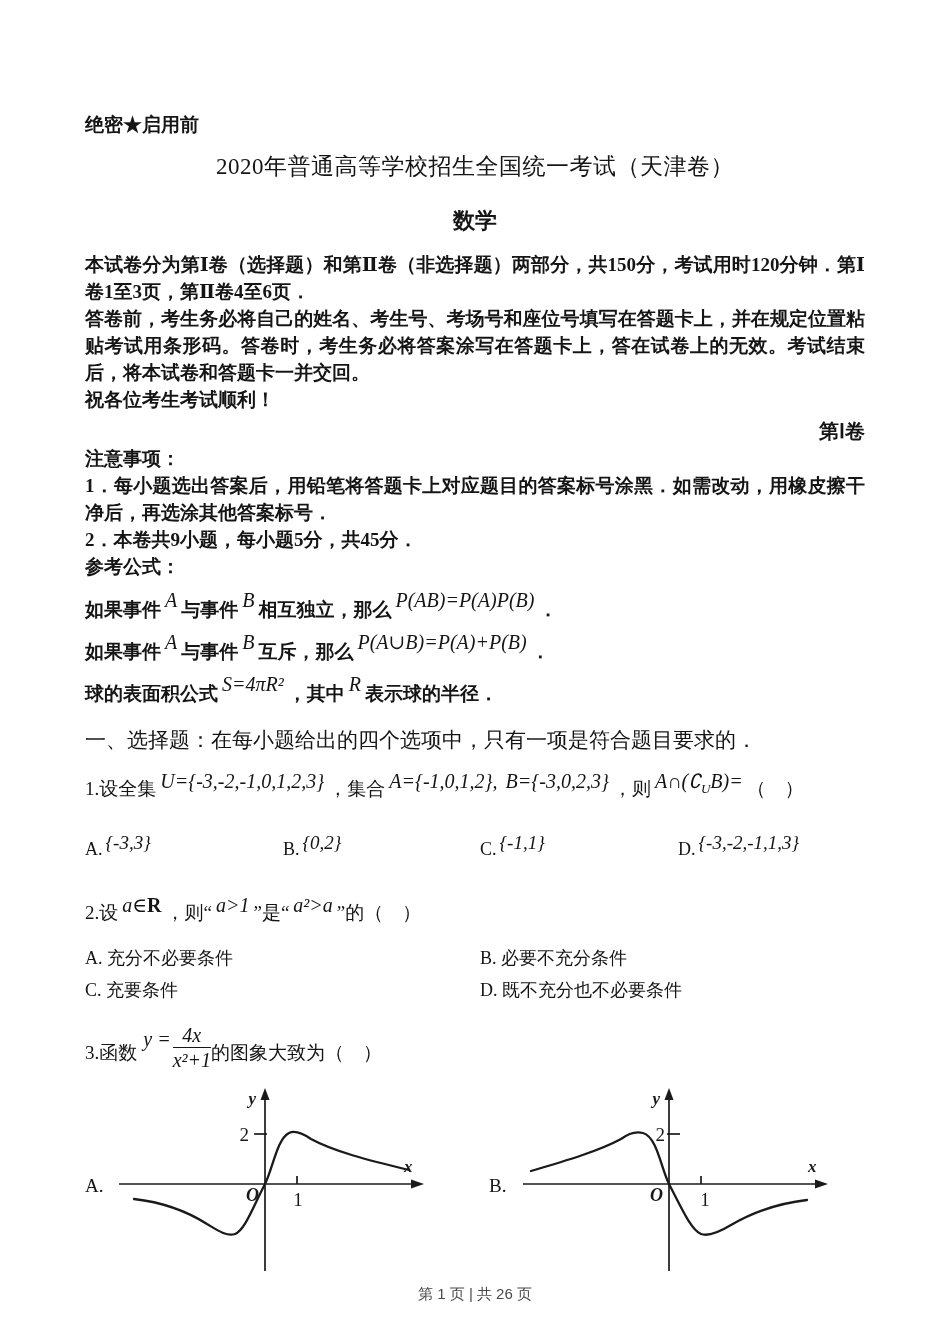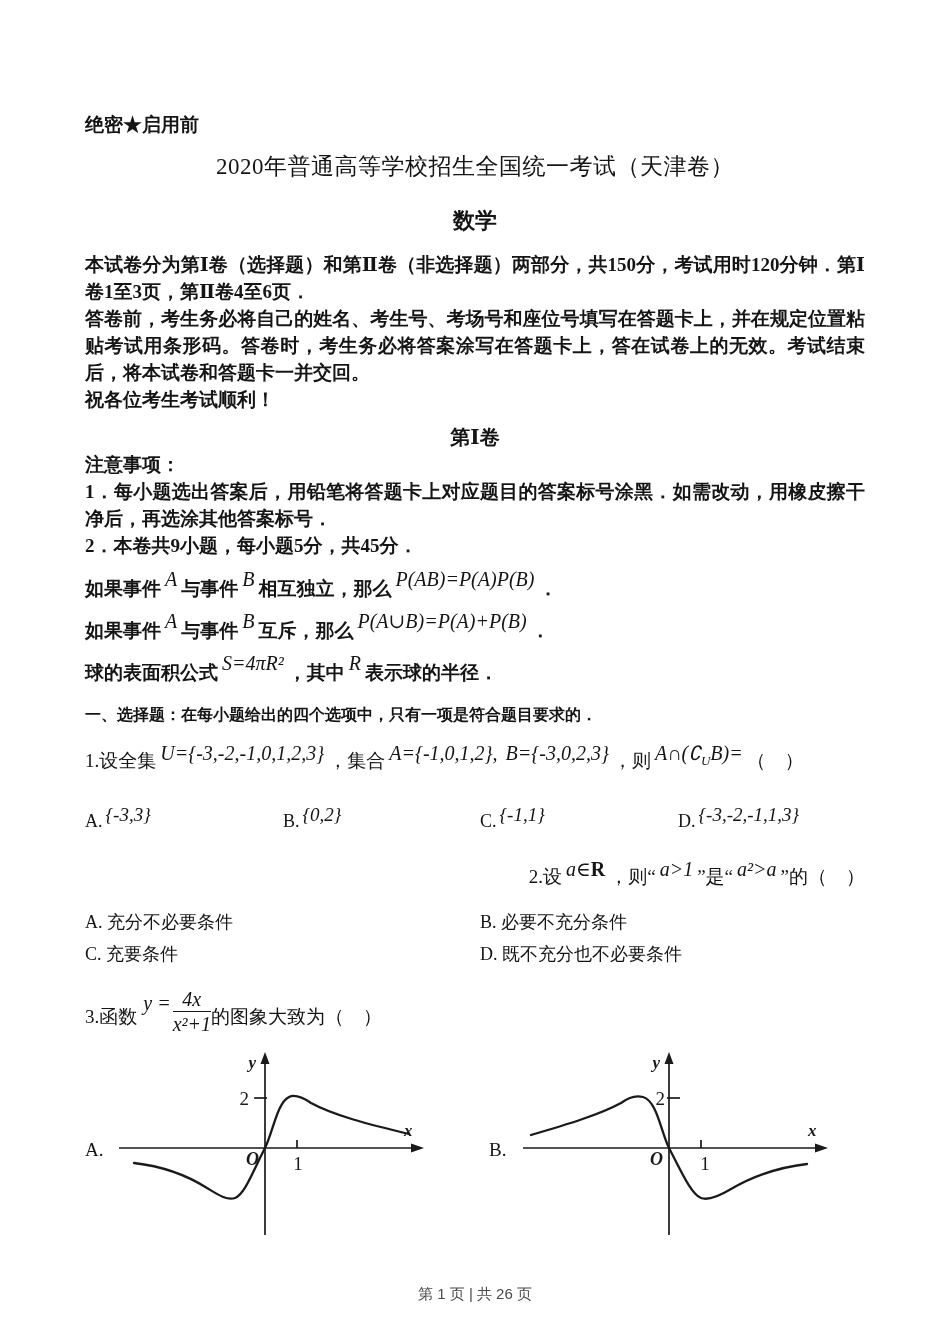--- a/index.html
+++ b/index.html
@@ -7,37 +7,37 @@
   body {
     width:950px; height:1344px; position:relative; overflow:hidden;
     font-family:"Liberation Serif","DejaVu Serif",serif;
     color:#151515;
   }
   .doc { padding:112px 85px 0 85px; }
   .classification { font-size:19px; font-weight:700; }
   .title { margin-top:13px; text-align:center; font-size:23px; font-weight:400; letter-spacing:0.5px; }
   .subject { margin-top:24px; text-align:center; font-size:22px; font-weight:700; }
   .intro { margin-top:15px; font-size:19px; line-height:27px; font-weight:700; text-align:justify; }
-  .vol-title { margin-top:11px; text-align:center; font-size:20px; font-weight:700; }
+  .vol-title { margin-top:5px; text-align:right; font-size:20px; font-weight:700;font-family:Liberation Serif, serif; }
   .notice { font-size:19px; line-height:27px; font-weight:700; text-align:justify; }
   .formula-line { padding-top:17px; font-size:19px; font-weight:700; line-height:24px; }
   .m {
     font-family:"Liberation Serif","DejaVu Serif",serif; font-style:italic; font-weight:400;
     font-size:20px; position:relative; top:-9px; margin:0 4px;
   }
   .m .up { font-style:normal; }
-  .choice-head { margin-top:20px; font-size:16px; font-weight:700; }
+  .choice-head { margin-top:20px; font-size:21px; font-weight:400; }
   .q-line { font-size:19px; font-weight:400; }
   .q1-line { margin-top:12px; padding-top:10px; }
   .q-line .m { font-size:20px; top:-7px; }
   sub.cu { font-size:13px; font-style:italic; }
   .q1-options { margin-top:34px; display:grid; grid-template-columns:198px 197px 198px 1fr; font-size:18px; }
   .q1-options .opt-label { font-size:18px; }
   .opt .m { font-size:19px; top:-6px; margin-left:3px; }
-  .q2-line { margin-top:24px; padding-top:8px;text-align:right; }
+  .q2-line { margin-top:32px; padding-top:8px; }
   .q2-options { margin-top:20px; display:grid; grid-template-columns:395px 1fr; row-gap:8px; font-size:18px; font-weight:400; }
   .q3-line { margin-top:18px; padding-top:4px; }
   .frac {
     display:inline-block; text-align:center; vertical-align:-8px;
     font-family:"Liberation Serif","DejaVu Serif",serif; font-style:italic; font-size:20px; line-height:1.1;
   }
   .frac .num { display:block; border-bottom:1.6px solid #151515; padding:0 5px 1px 5px; }
   .frac .den { display:block; padding-top:1px; }
   .yeq {
     font-family:"Liberation Serif","DejaVu Serif",serif; font-style:italic; font-size:20px;
@@ -74,20 +74,21 @@
     <p>答卷前，考生务必将自己的姓名、考生号、考场号和座位号填写在答题卡上，并在规定位置粘贴考试用条形码。答卷时，考生务必将答案涂写在答题卡上，答在试卷上的无效。考试结束后，将本试卷和答题卡一并交回。</p>
     <p>祝各位考生考试顺利！</p>
   </div>
 
   <div class="vol-title">第Ⅰ卷</div>
 
   <div class="notice">
     <p>注意事项：</p>
     <p>1．每小题选出答案后，用铅笔将答题卡上对应题目的答案标号涂黑．如需改动，用橡皮擦干净后，再选涂其他答案标号．</p>
     <p>2．本卷共9小题，每小题5分，共45分．</p>
+    <p>参考公式：</p>
   </div>
 
   <div class="formula-line">
     <span>如果事件</span><span class="m">A</span><span>与事件</span><span class="m">B</span><span>相互独立，那么</span><span class="m">P(AB)=P(A)P(B)</span><span>．</span>
   </div>
 
   <div class="formula-line">
     <span>如果事件</span><span class="m">A</span><span>与事件</span><span class="m">B</span><span>互斥，那么</span><span class="m">P(A∪B)=P(A)+P(B)</span><span>．</span>
   </div>
 

